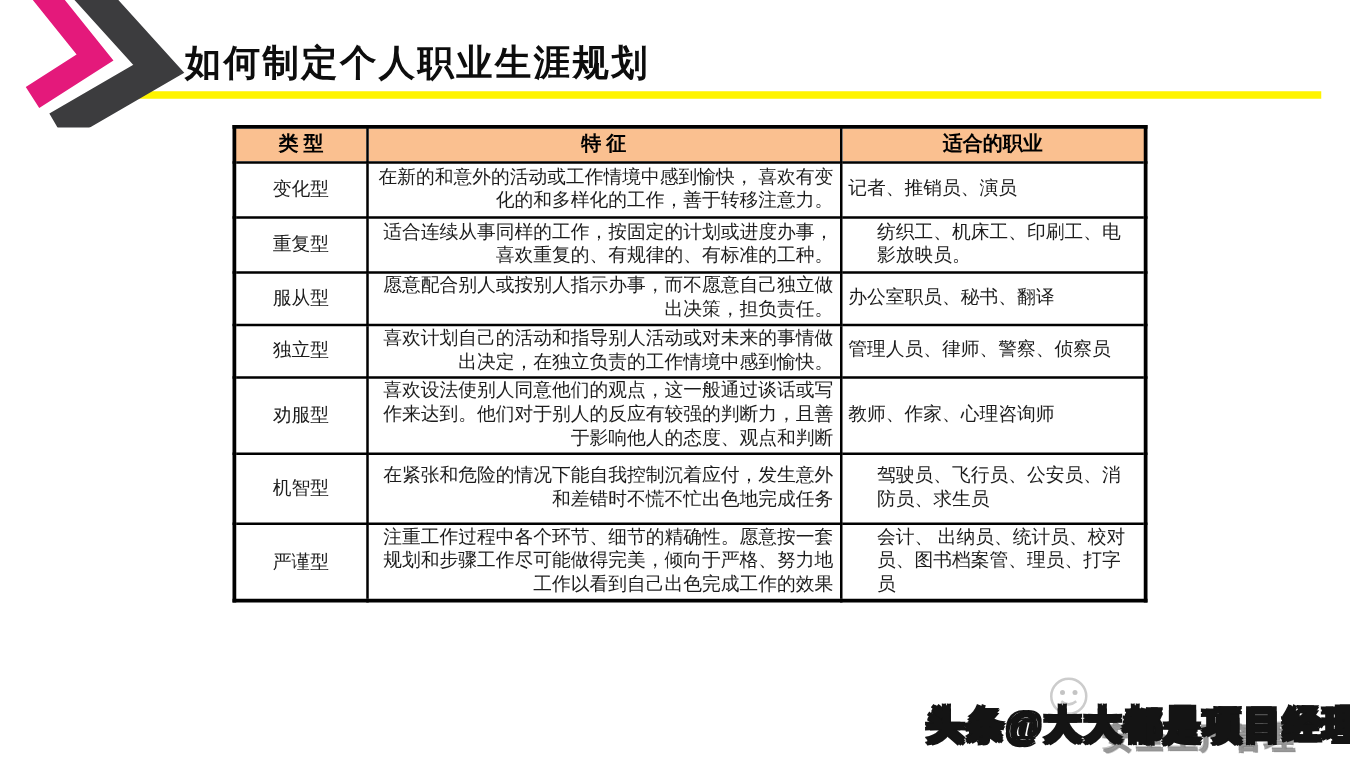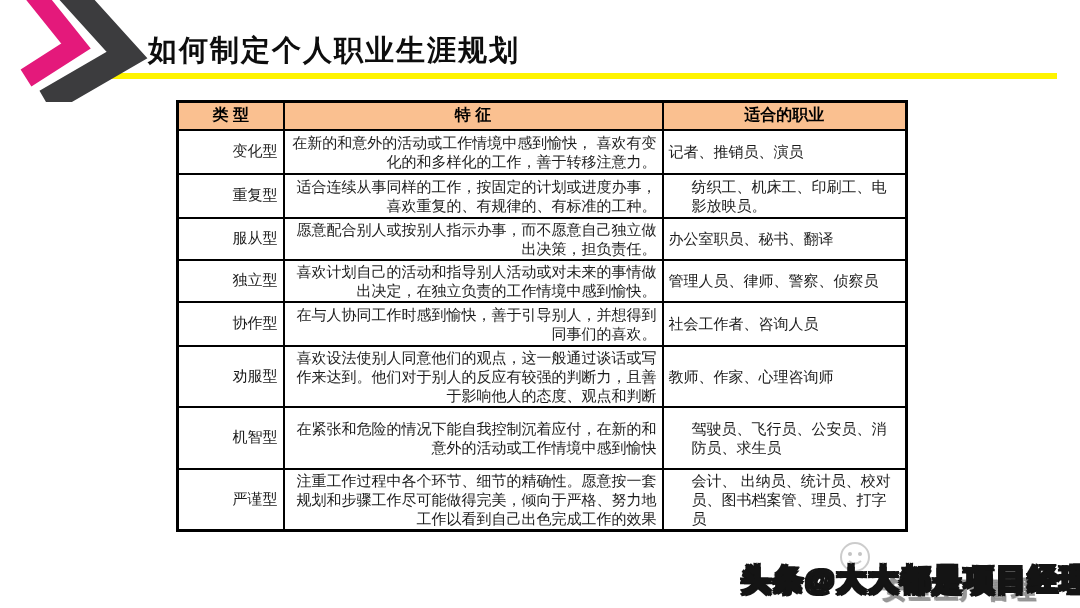--- a/index.html
+++ b/index.html
@@ -1,30 +1,30 @@
 <!DOCTYPE html>
 <html><head>
 <meta charset="utf-8">
 <style>
   html,body { margin:0; padding:0; background:#ffffff; }
   .slide {
     position:relative; width:1080px; height:608px; background:#ffffff;
-    overflow:hidden; font-family:Liberation Sans, sans-serif;
+    overflow:hidden; font-family:Liberation Serif, serif;
   }
   .yellow-line {
     position:absolute; left:96px; top:73px; width:961px; height:6px;
     background:#FFF400;
   }
   .chevrons { position:absolute; left:0; top:0; }
   .page-title {
     position:absolute; left:148px; top:31px; margin:0;
     font-size:29px; font-weight:bold; color:#0d0d0d; letter-spacing:2px;
     white-space:nowrap;
   }
-  .table-wrap { position:absolute; left:176px; top:100px; }
+  .table-wrap { position:absolute; left:186px; top:100px; }
   table.career {
     border-collapse:collapse; table-layout:fixed; width:729px;
     border:3px solid #000;
   }
   table.career th, table.career td {
     border:2px solid #000; color:#1c1c1c; font-size:15px;
     padding:1px 5px; vertical-align:middle; overflow:hidden;
   }
   table.career th {
     background:#FAC090; color:#000; font-weight:bold; font-size:16px;
@@ -33,21 +33,21 @@
   thead tr { height:28px; }
   tbody tr:nth-child(1){ height:44px; }
   tbody tr:nth-child(2){ height:44px; }
   tbody tr:nth-child(3){ height:40px; }
   tbody tr:nth-child(4){ height:40px; }
   tbody tr:nth-child(5){ height:44px; }
   tbody tr:nth-child(6){ height:56px; }
   tbody tr:nth-child(7){ height:62px; }
   tbody tr:nth-child(8){ height:43px; }
   tbody tr:nth-child(9){ height:62px; }
-  td.type  { text-align:right; }
+  td.type  { text-align:center; }
   td.traits{ text-align:right; line-height:19px; }
   td.jobs  { text-align:left; line-height:19px; }
   td.jobs.left { text-align:left;padding-left:28px; }
   .wm-faint {
     position:absolute; left:882px; top:574px; font-size:24px; font-weight:bold;
     color:rgba(255,255,255,0.55); letter-spacing:2px; white-space:nowrap;
     -webkit-text-stroke:1.2px rgba(110,110,110,0.65);
     text-shadow:1px 1px 0 rgba(130,130,130,0.45), -1px -1px 0 rgba(130,130,130,0.45);
   }
   .wm-face { position:absolute; left:836px; top:538px; opacity:0.5; }
@@ -101,32 +101,27 @@
           <td class="type">服从型</td>
           <td class="traits">愿意配合别人或按别人指示办事，而不愿意自己独立做出决策，担负责任。</td>
           <td class="jobs">办公室职员、秘书、翻译</td>
         </tr>
         <tr>
           <td class="type">独立型</td>
           <td class="traits">喜欢计划自己的活动和指导别人活动或对未来的事情做出决定，在独立负责的工作情境中感到愉快。</td>
           <td class="jobs">管理人员、律师、警察、侦察员</td>
         </tr>
         <tr>
-          <td class="type">协作型</td>
-          <td class="traits">在与人协同工作时感到愉快，善于引导别人，并想得到同事们的喜欢。</td>
-          <td class="jobs">社会工作者、咨询人员</td>
-        </tr>
-        <tr>
           <td class="type">劝服型</td>
           <td class="traits">喜欢设法使别人同意他们的观点，这一般通过谈话或写作来达到。他们对于别人的反应有较强的判断力，且善于影响他人的态度、观点和判断</td>
           <td class="jobs">教师、作家、心理咨询师</td>
         </tr>
         <tr>
           <td class="type">机智型</td>
-          <td class="traits">在紧张和危险的情况下能自我控制沉着应付，在新的和意外的活动或工作情境中感到愉快</td>
+          <td class="traits">在紧张和危险的情况下能自我控制沉着应付，发生意外和差错时不慌不忙出色地完成任务</td>
           <td class="jobs left">驾驶员、飞行员、公安员、消防员、求生员</td>
         </tr>
         <tr>
           <td class="type">严谨型</td>
           <td class="traits">注重工作过程中各个环节、细节的精确性。愿意按一套规划和步骤工作尽可能做得完美，倾向于严格、努力地工作以看到自己出色完成工作的效果</td>
           <td class="jobs left">会计、 出纳员、统计员、校对员、图书档案管、理员、打字员</td>
         </tr>
       </tbody>
     </table>
   </div>

